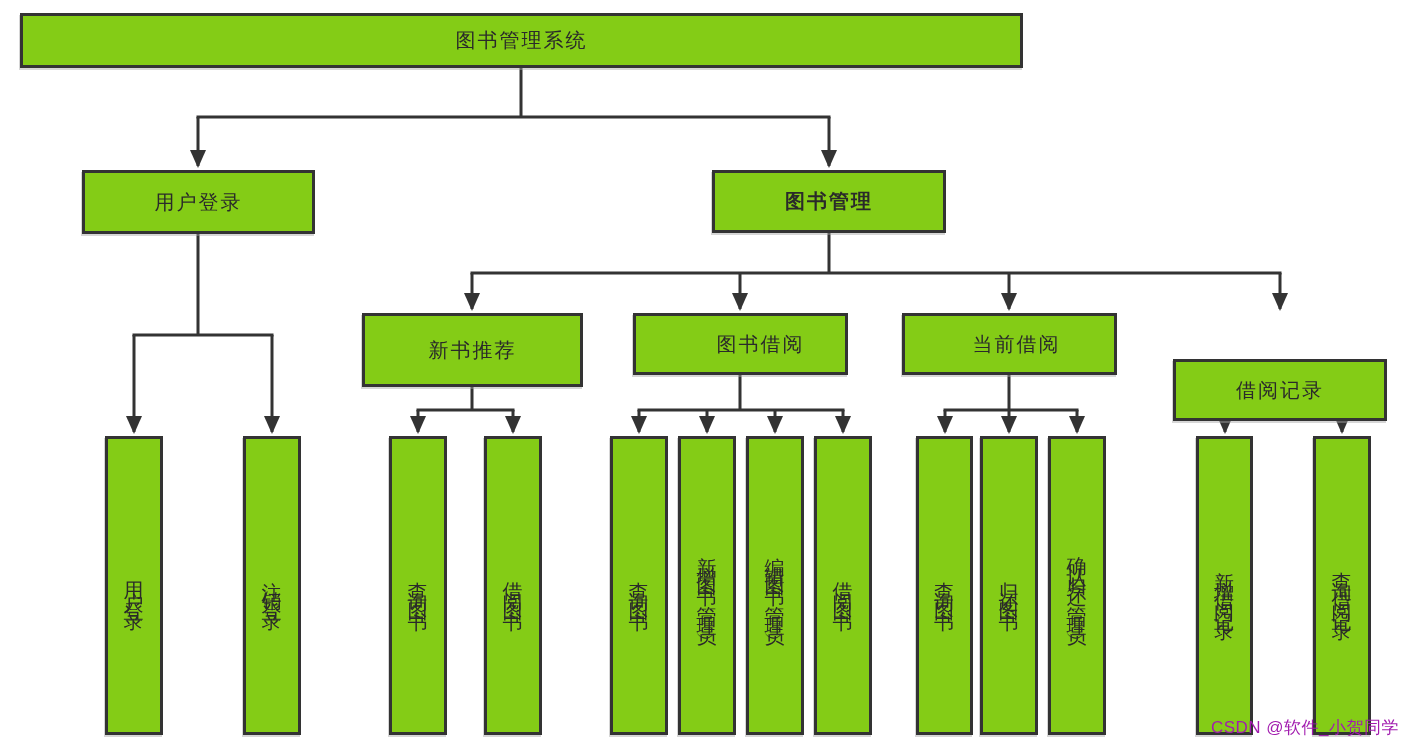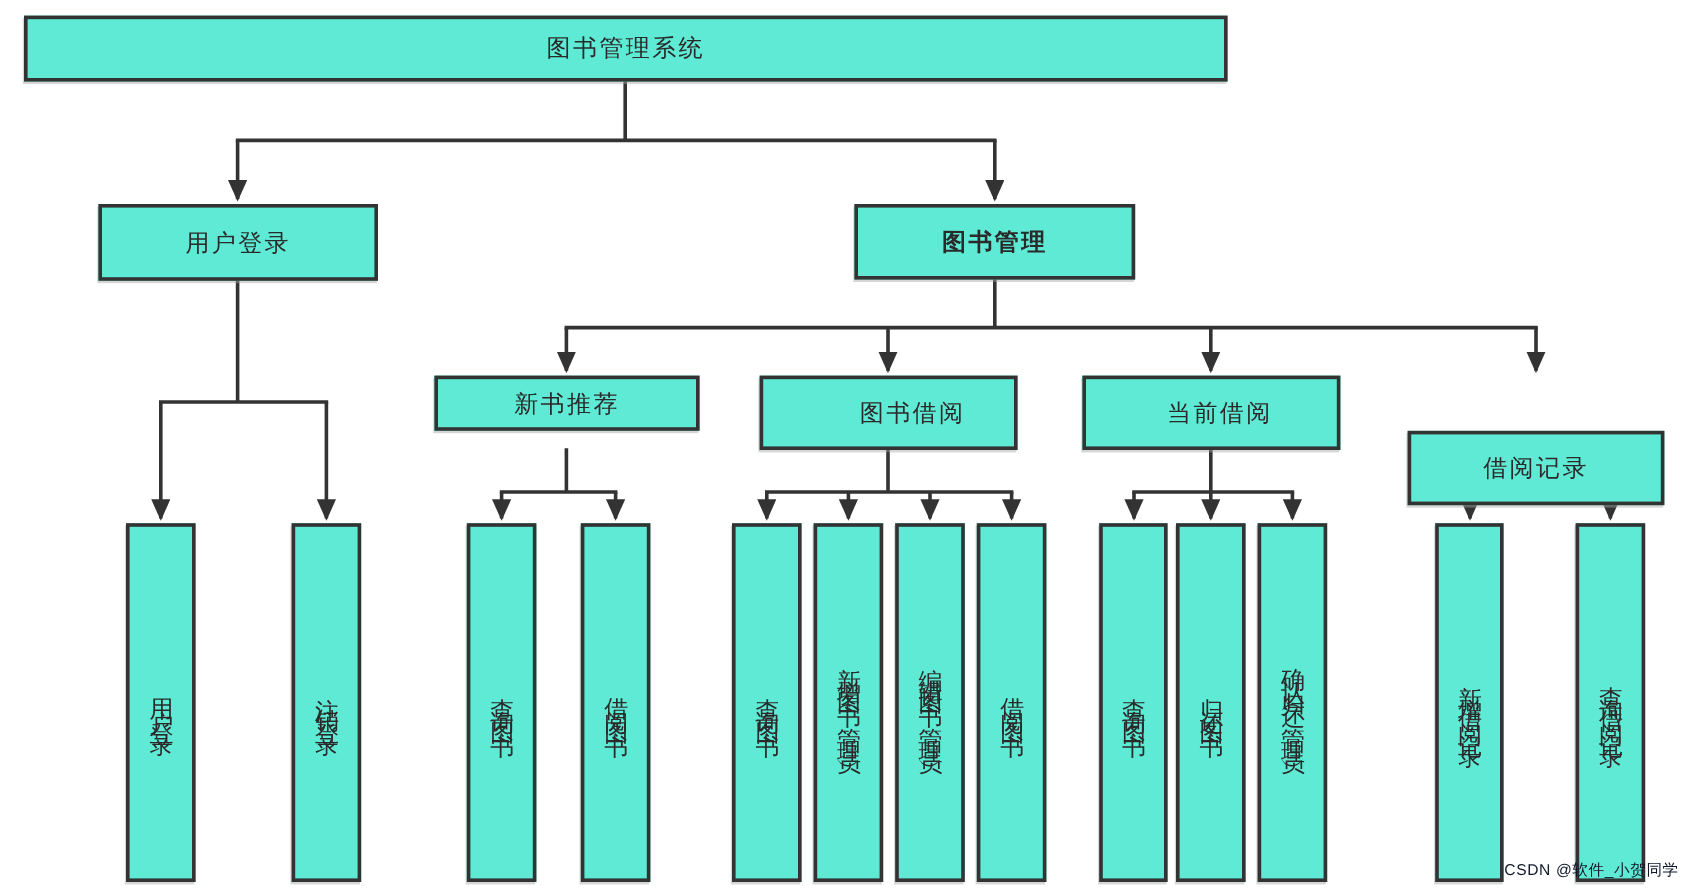--- a/index.html
+++ b/index.html
@@ -4,32 +4,32 @@
 <style>
   html,body { margin:0; padding:0; background:#ffffff; }
   .canvas {
     position:relative; width:1405px; height:747px;
     background:#ffffff; overflow:hidden;
     font-family:"Liberation Sans", sans-serif;
     color:#2a2a2a;
   }
   .wires { position:absolute; left:0; top:0; pointer-events:none; }
   .node {
-    position:absolute; background:#5eead4;
+    position:absolute; background:#84cc16;
     border:3px solid #333333; box-sizing:border-box;
     display:flex; align-items:center; justify-content:center;
     font-size:20px; letter-spacing:2px; color:#2a2a2a;
     box-shadow:-1px 2px 0 rgba(165,165,165,.45);
     z-index:2;
   }
   
   .n-root { left:20px;  top:13px;  width:1003px; height:55px; }
   .n-l2a  { left:82px;  top:170px; width:233px;  height:64px; }
   .n-l2b  { left:712px; top:170px; width:234px;  height:63px;font-weight:bold; }
-  .n-l3a  { left:362px; top:313px; width:221px;  height:46px; }
+  .n-l3a  { left:362px; top:313px; width:221px;  height:74px; }
   .n-l3b  { left:633px; top:313px; width:215px;  height:62px;padding-left:40px; }
   .n-l3c  { left:902px; top:313px; width:215px;  height:62px;padding-left:14px; }
   .n-l3d  { left:1173px;top:313px; width:214px;  height:62px;margin-top:46px; }
   
   .leaf { top:436px; width:58px; height:299px; }
   .leaf span {
     writing-mode:vertical-rl; text-orientation:mixed;
     letter-spacing:10px; line-height:1.1; font-size:20px;
   }
   .lf1  { left:105px; }
@@ -40,21 +40,21 @@
   .lf6  { left:678px; }
   .lf7  { left:746px; }
   .lf8  { left:814px; }
   .lf9  { left:916px; width:57px; }
   .lf10 { left:980px; }
   .lf11 { left:1048px; }
   .lf12 { left:1196px; width:57px; }
   .lf13 { left:1313px; }
   .watermark {
     position:absolute; right:6px; top:716px; z-index:5;
-    font-size:13px; letter-spacing:.5px; color:#0f172a;
+    font-size:17px; letter-spacing:.5px; color:#a21caf;
     font-family:"Liberation Sans", sans-serif;
     text-align:center;
   }
 </style>
 </head>
 <body>
 
 <div class="canvas">
 
   <svg class="wires" width="1405" height="747" viewBox="0 0 1405 747">

